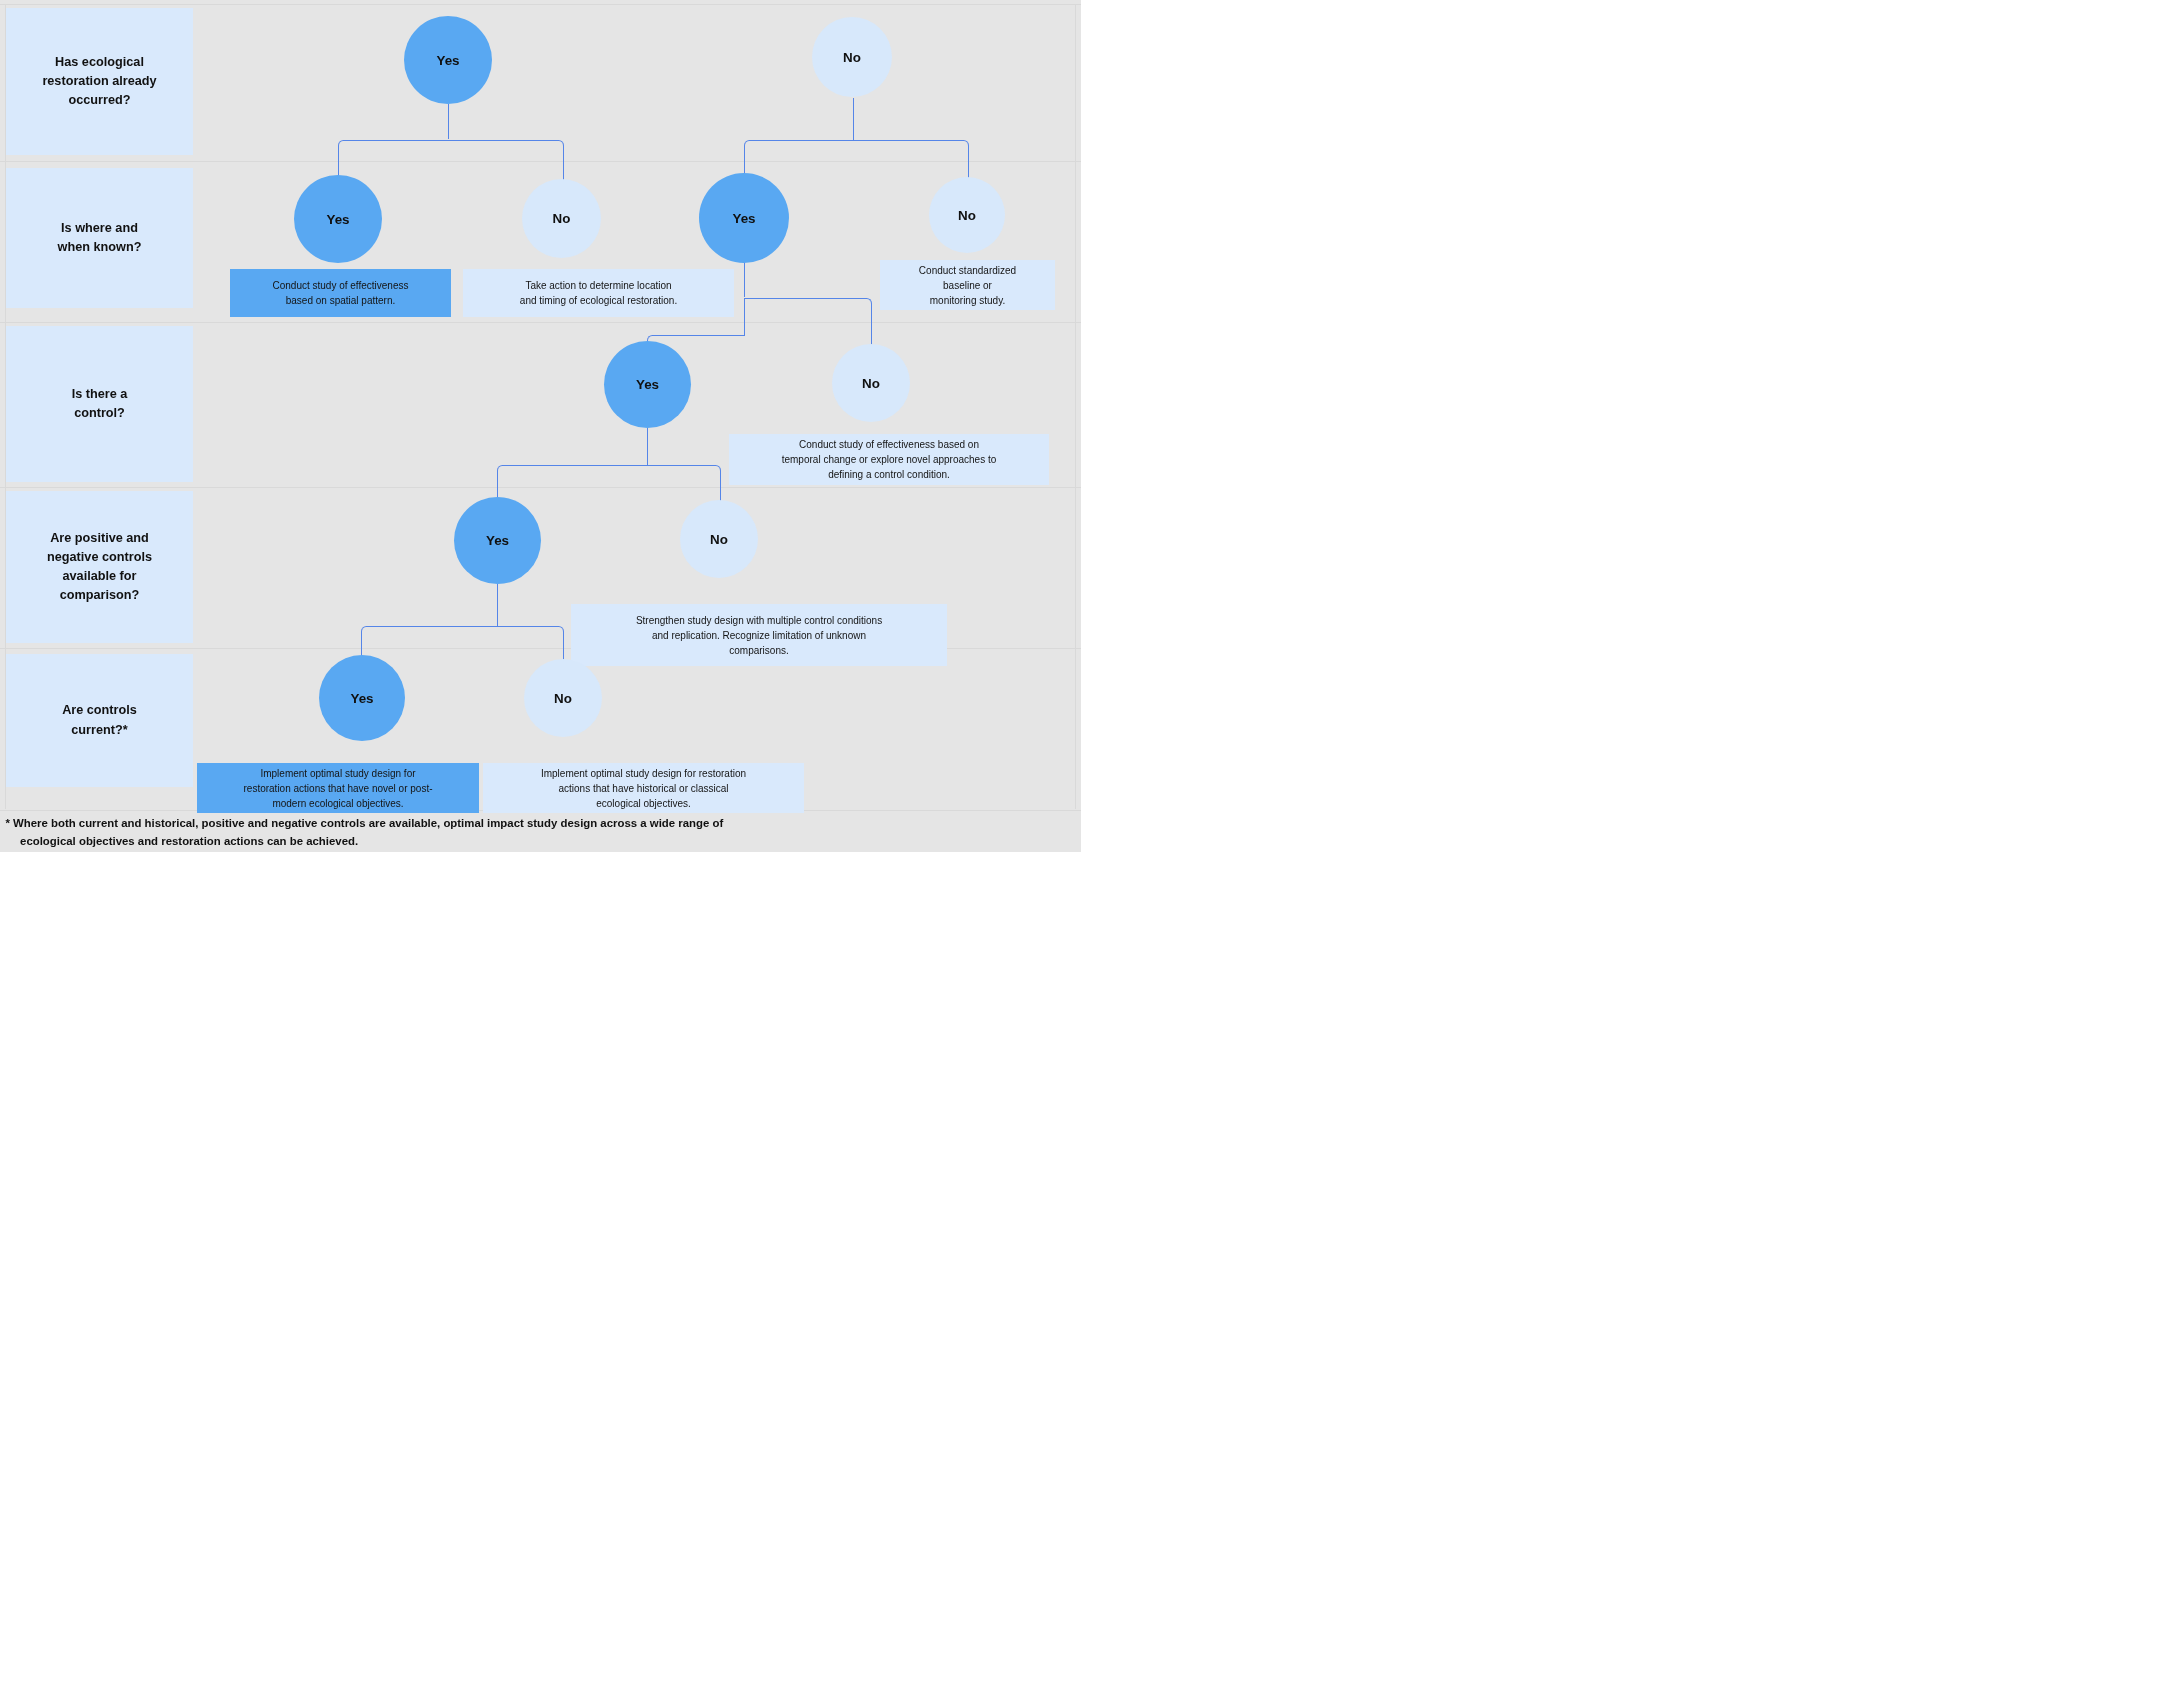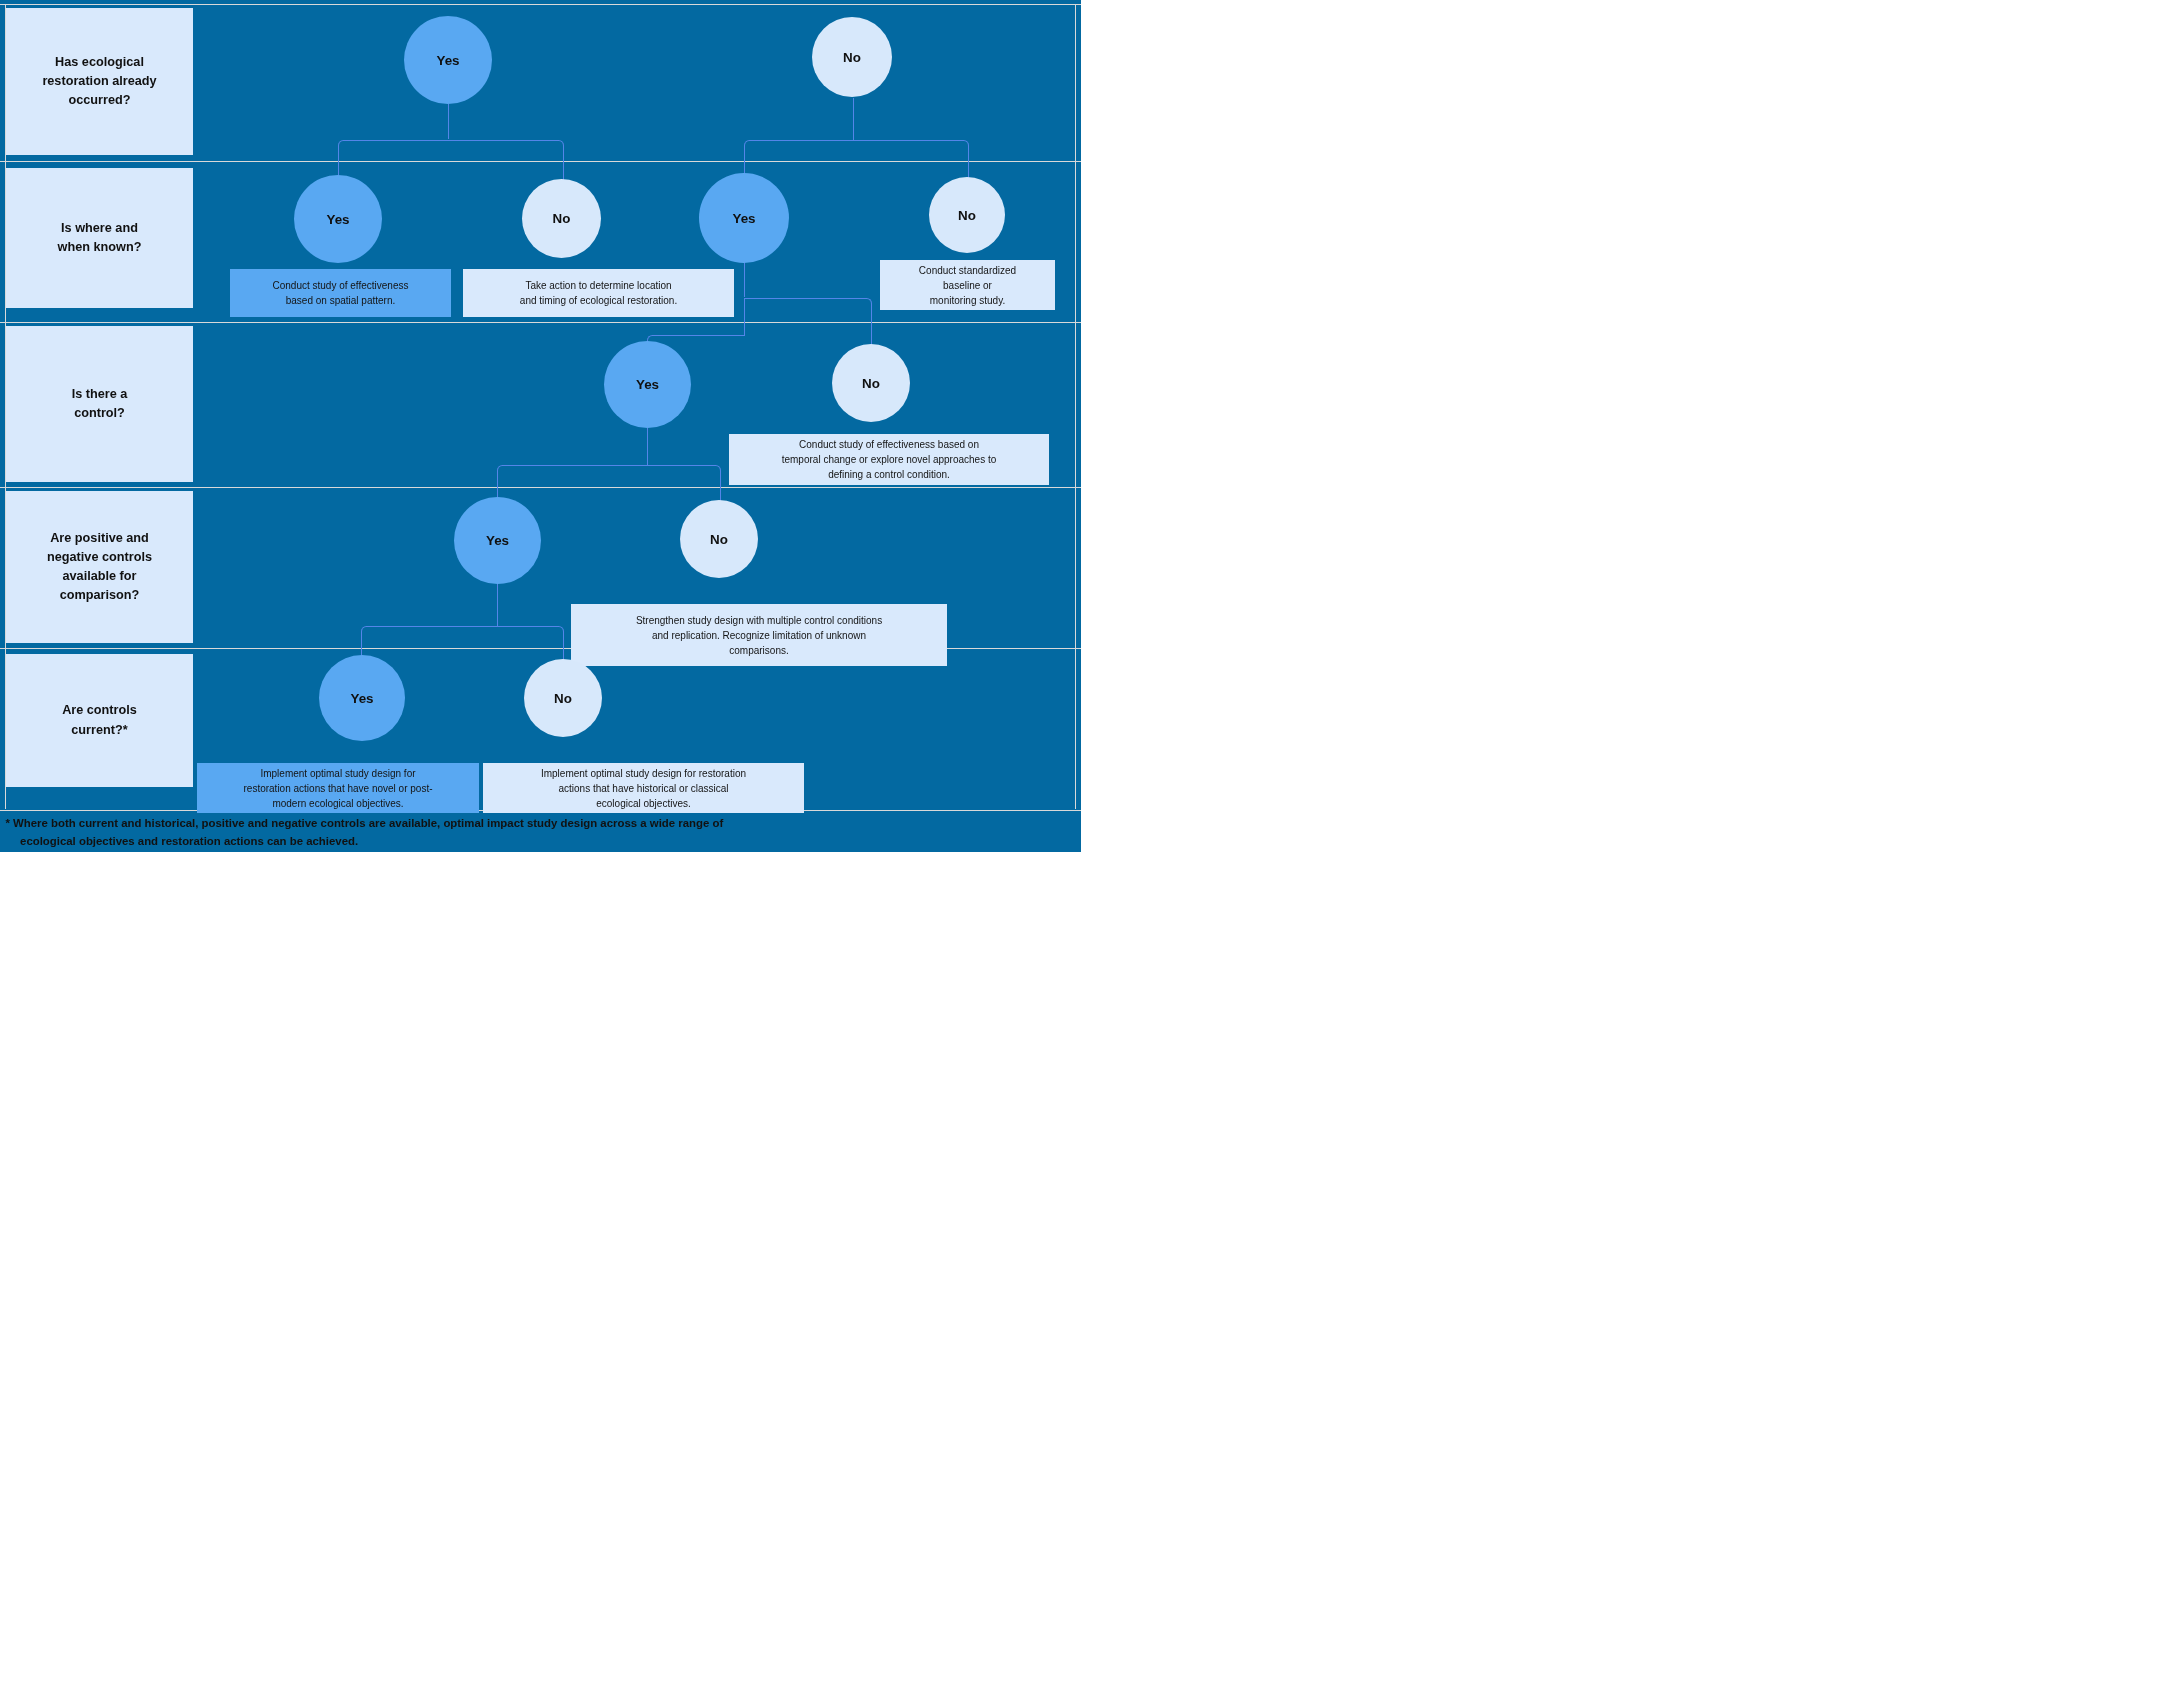--- a/index.html
+++ b/index.html
@@ -1,17 +1,17 @@
 <!DOCTYPE html>
 <html style="--yes-fill: #59a8f2; --no-fill: #d7e8fb; --panel-fill: #d9e9fc; --action-dark: #59a8f2; --action-light: #d9e9fc; --connector: #5585e8; --separator: #d9d9d9;font-size:10.7px"><head>
 <meta charset="utf-8">
 <style>
   html,body{margin:0;padding:0;background:#ffffff;}
   body{font-family:"Liberation Sans", sans-serif; color:#141414;}
-  .canvas{position:relative;width:1081px;height:852px;background:#0369a1;overflow:hidden;}
+  .canvas{position:relative;width:1081px;height:852px;background:#e5e5e5;overflow:hidden;}
 
   
   .hline{position:absolute;left:0;width:1081px;height:0;border-top:0.7px solid var(--separator,#d9d9d9);}
   .vline{position:absolute;top:4px;height:805px;width:0;border-left:0.7px solid var(--separator,#d9d9d9);}
 
   
   .qcell{
     position:absolute;left:6px;width:187px;
     background:var(--panel-fill,#d9e9fc);
     display:flex;align-items:center;justify-content:center;

